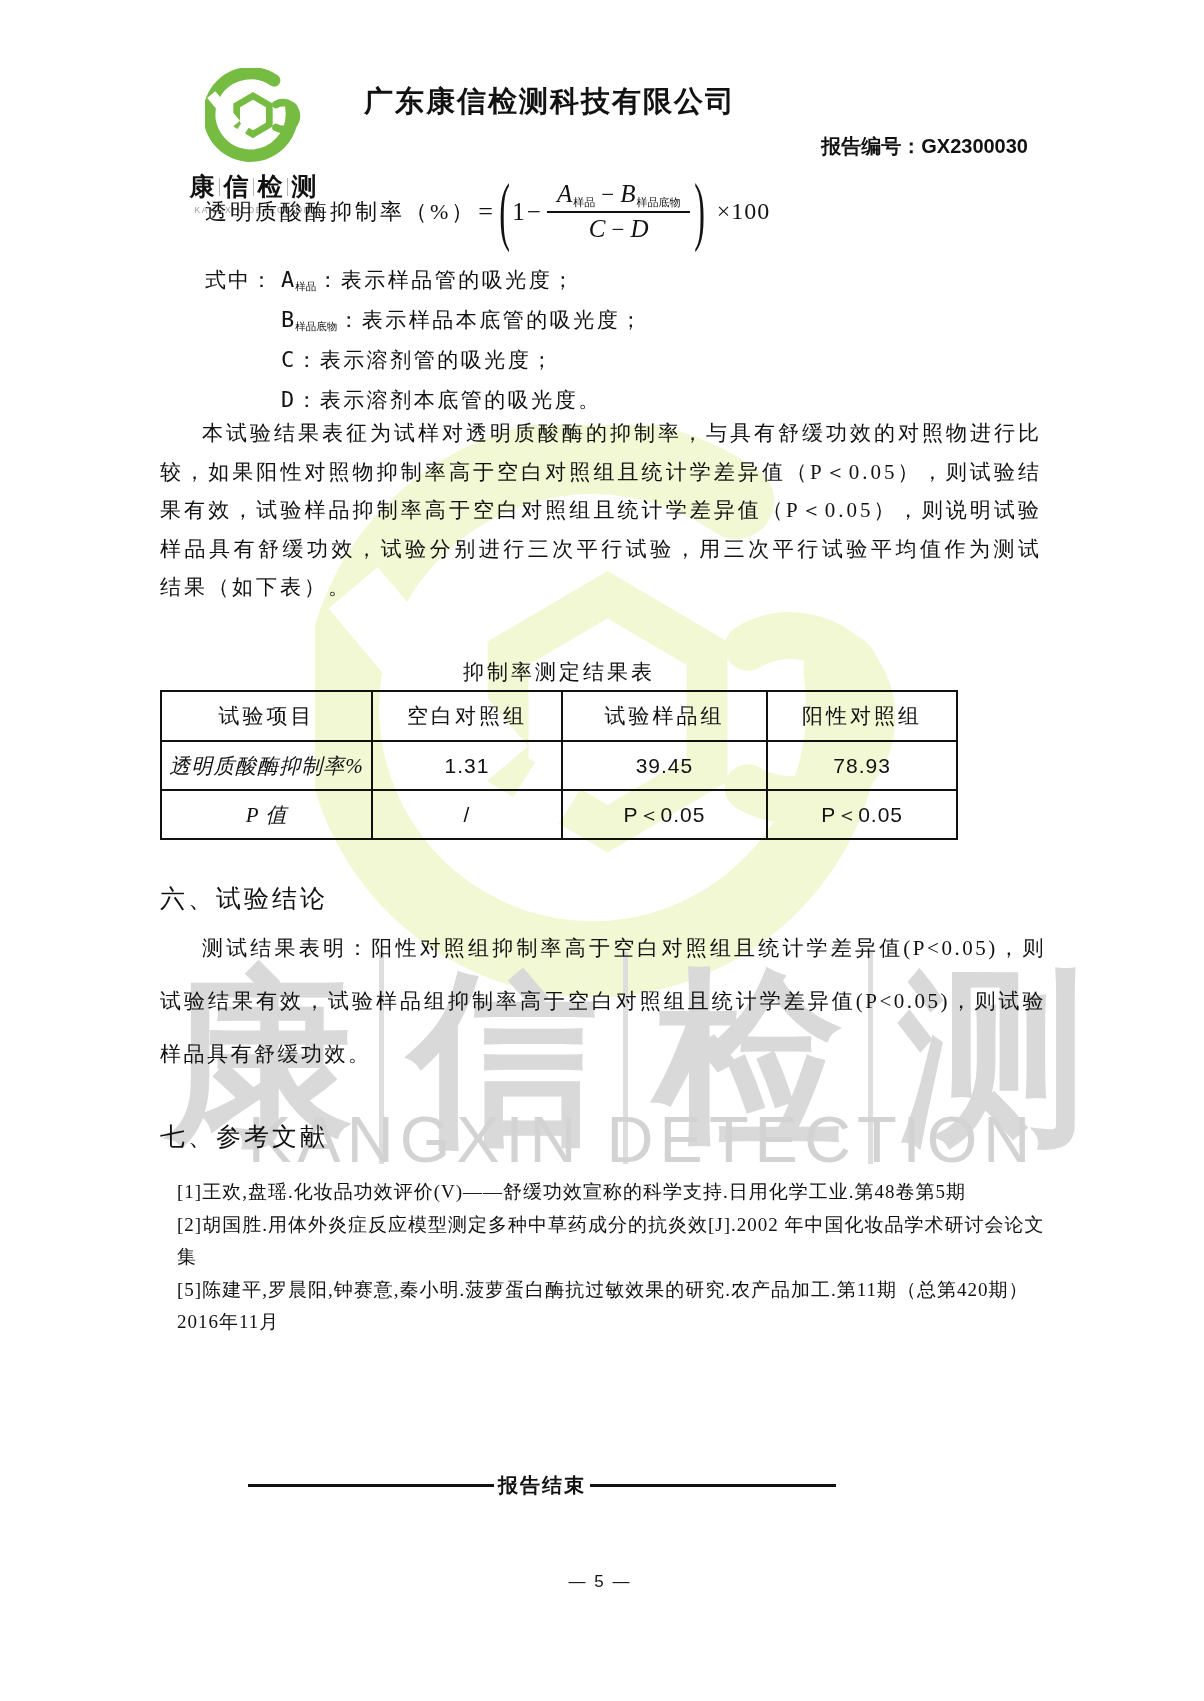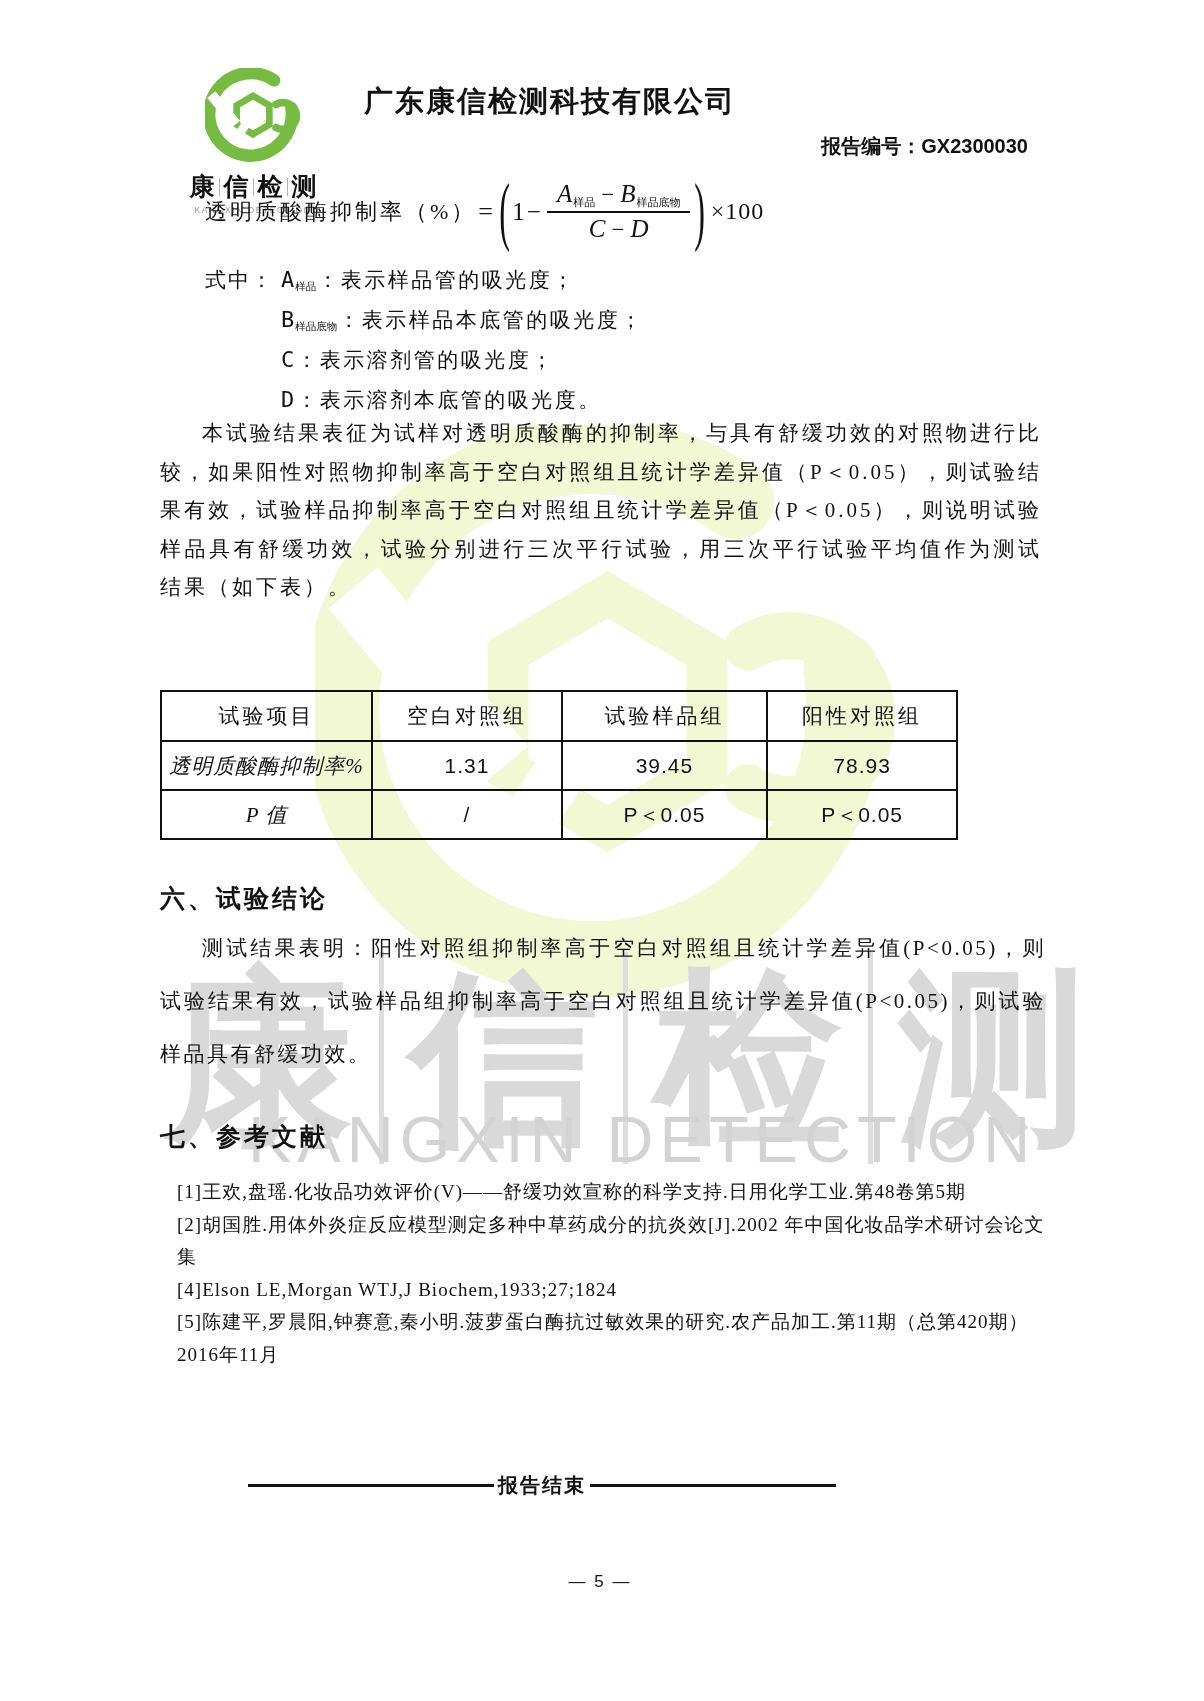--- a/index.html
+++ b/index.html
@@ -27,21 +27,21 @@
   .f-eq{font-size:26px;margin:0 4px 0 2px;}
   .paren{display:inline-block;font-size:28px;font-weight:300;transform:scaleY(2.7) scaleX(1.15);
     transform-origin:center;padding:0 3px;line-height:1;}
   .f-one{font-size:25px;margin-right:2px;letter-spacing:2px;}
   .frac{display:inline-flex;flex-direction:column;align-items:center;margin:0 2px;}
   .frac .num{display:flex;align-items:baseline;border-bottom:2px solid #111;padding:0 10px 3px;}
   .frac .den{display:flex;align-items:baseline;padding-top:2px;}
   .var{font-style:italic;font-size:25px;}
   .sub{font-size:11px;transform:translateY(4px);display:inline-block;margin-left:1px;}
   .op{font-size:23px;margin:0 6px;}
-  .f-times{font-size:24px;margin-left:3px;letter-spacing:1px;}
+  .f-times{font-size:24px;margin-left:9px;letter-spacing:1px;}
 
   
   .defs{left:205px;top:266px;z-index:2;}
   .def-row{display:flex;align-items:baseline;height:40px;font-size:21px;}
   .def-lead{letter-spacing:2px;width:76px;display:inline-block;}
   .def-sym{font-family:"DejaVu Sans Mono",monospace;font-size:22px;}
   .def-sub{font-size:10.5px;transform:translateY(3px);display:inline-block;margin:0 1px;}
   .def-text{letter-spacing:2.5px;}
 
   
@@ -52,21 +52,21 @@
   .tbl-title{left:160px;top:658px;width:798px;text-align:center;font-size:21px;letter-spacing:3px;z-index:2;}
   table.results{left:160px;top:690px;width:798px;border-collapse:collapse;z-index:2;position:absolute;}
   table.results td{border:2px solid #111;text-align:center;padding:0;background:transparent;}
   table.results .hrow td{height:48px;font-size:21px;letter-spacing:3px;}
   table.results .drow td{height:47px;font-size:21px;}
   td.c0{width:212px;margin-top:11px;} td.c1{width:190px;} td.c2{width:206px;} td.c3{width:190px;}
   .cell-num{font-family:"Liberation Sans",sans-serif;font-size:20px;letter-spacing:1px;}
   .row-label{font-style:italic;letter-spacing:1px;}
 
   
-  .sec-head{font-weight:700;font-size:25px;letter-spacing:3px;z-index:2;}
+  .sec-head{font-weight:400;font-size:25px;letter-spacing:3px;z-index:2;}
   .head-6{left:160px;top:882px;}
   .head-7{left:160px;top:1120px;}
 
   
   .conclusion{left:160px;top:922px;width:886px;font-size:21px;line-height:53px;
     letter-spacing:2.5px;text-align:justify;text-indent:2em;z-index:2;}
 
   
   .refs{left:177px;top:1176px;width:886px;font-size:19px;line-height:32.5px;letter-spacing:1px;z-index:2;}
   .ref-item{margin:0;}
@@ -186,20 +186,21 @@
     <div class="def-row">
       <span class="def-lead"></span>
       <span class="def-sym">D</span>
       <span class="def-sub"></span>
       <span class="def-text">：表示溶剂本底管的吸光度。</span>
     </div>
   </div>
 
   <div class="abs main-par">本试验结果表征为试样对透明质酸酶的抑制率，与具有舒缓功效的对照物进行比较，如果阳性对照物抑制率高于空白对照组且统计学差异值（P＜0.05），则试验结果有效，试验样品抑制率高于空白对照组且统计学差异值（P＜0.05），则说明试验样品具有舒缓功效，试验分别进行三次平行试验，用三次平行试验平均值作为测试结果（如下表）。</div>
 
+  <div class="abs tbl-title">抑制率测定结果表</div>
   <table class="results">
     <tbody>
       <tr class="hrow">
         <td class="c0">试验项目</td>
         <td class="c1">空白对照组</td>
         <td class="c2">试验样品组</td>
         <td class="c3">阳性对照组</td>
       </tr>
       <tr class="drow">
         <td class="c0 row-label">透明质酸酶抑制率%</td>
@@ -216,21 +217,20 @@
     </tbody>
   </table>
 
   <div class="abs sec-head head-6">六、试验结论</div>
   <div class="abs conclusion">测试结果表明：阳性对照组抑制率高于空白对照组且统计学差异值(P&lt;0.05)，则试验结果有效，试验样品组抑制率高于空白对照组且统计学差异值(P&lt;0.05)，则试验样品具有舒缓功效。</div>
 
   <div class="abs sec-head head-7">七、参考文献</div>
   <div class="abs refs">
     <p class="ref-item">[1]王欢,盘瑶.化妆品功效评价(V)——舒缓功效宣称的科学支持.日用化学工业.第48卷第5期</p>
     <p class="ref-item">[2]胡国胜.用体外炎症反应模型测定多种中草药成分的抗炎效[J].2002 年中国化妆品学术研讨会论文集</p>
-    <p class="ref-item">[4]Elson LE,Morgan WTJ,J Biochem,1933;27;1824</p>
     <p class="ref-item">[5]陈建平,罗晨阳,钟赛意,秦小明.菠萝蛋白酶抗过敏效果的研究.农产品加工.第11期（总第420期） 2016年11月</p>
   </div>
 
   <div class="abs end-line">
     <span class="rule"></span>
     <span class="end-label">报告结束</span>
     <span class="rule"></span>
   </div>
 
   <div class="abs page-num">— 5 —</div>

